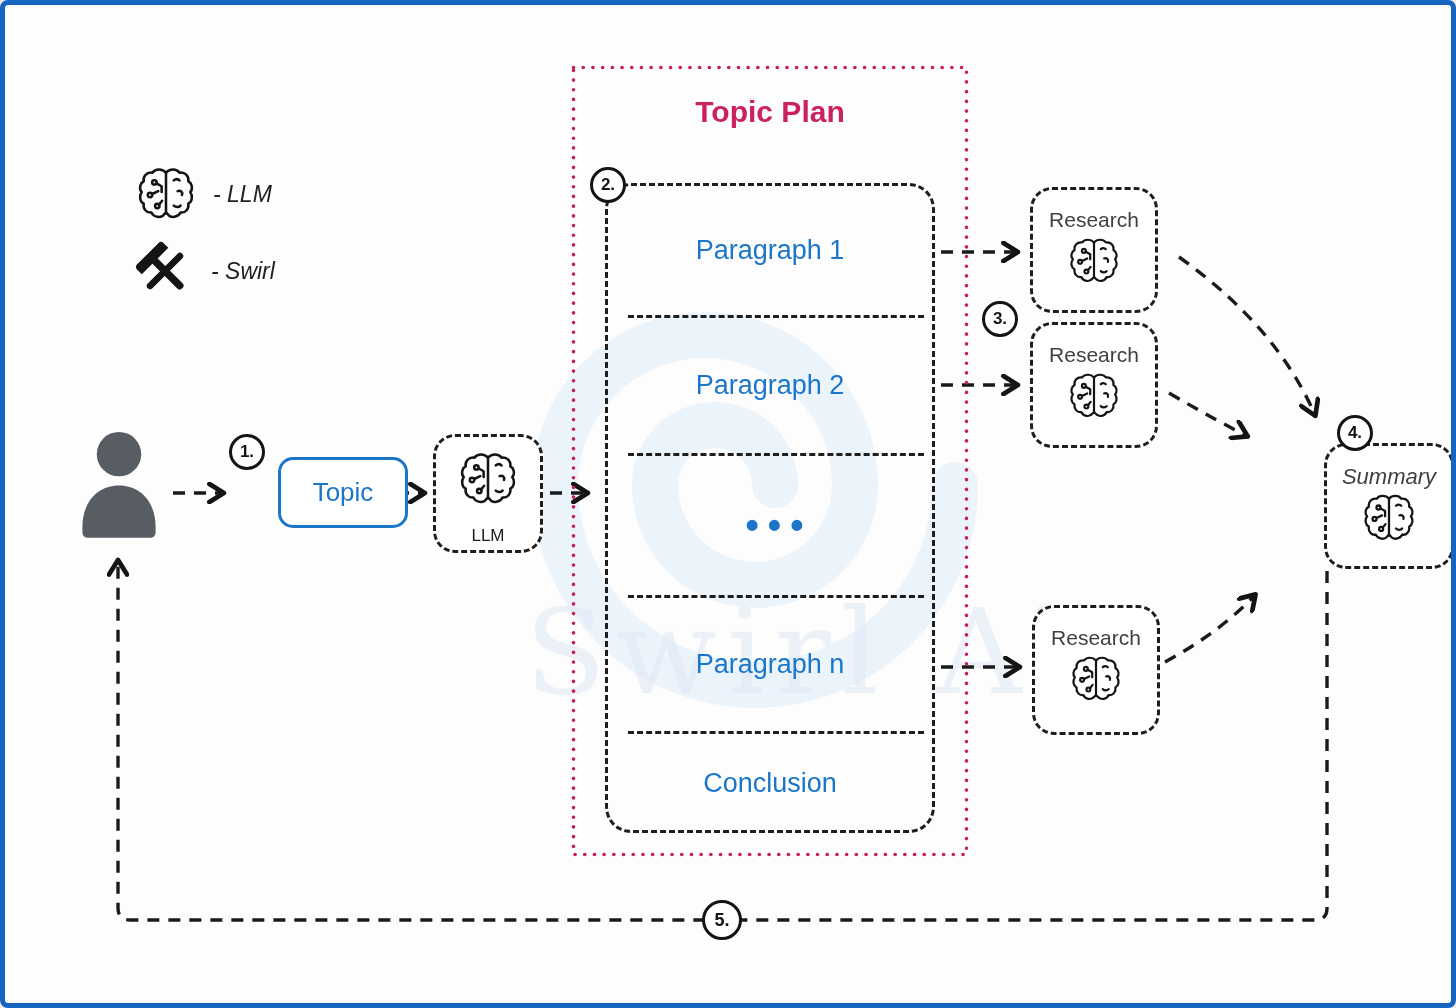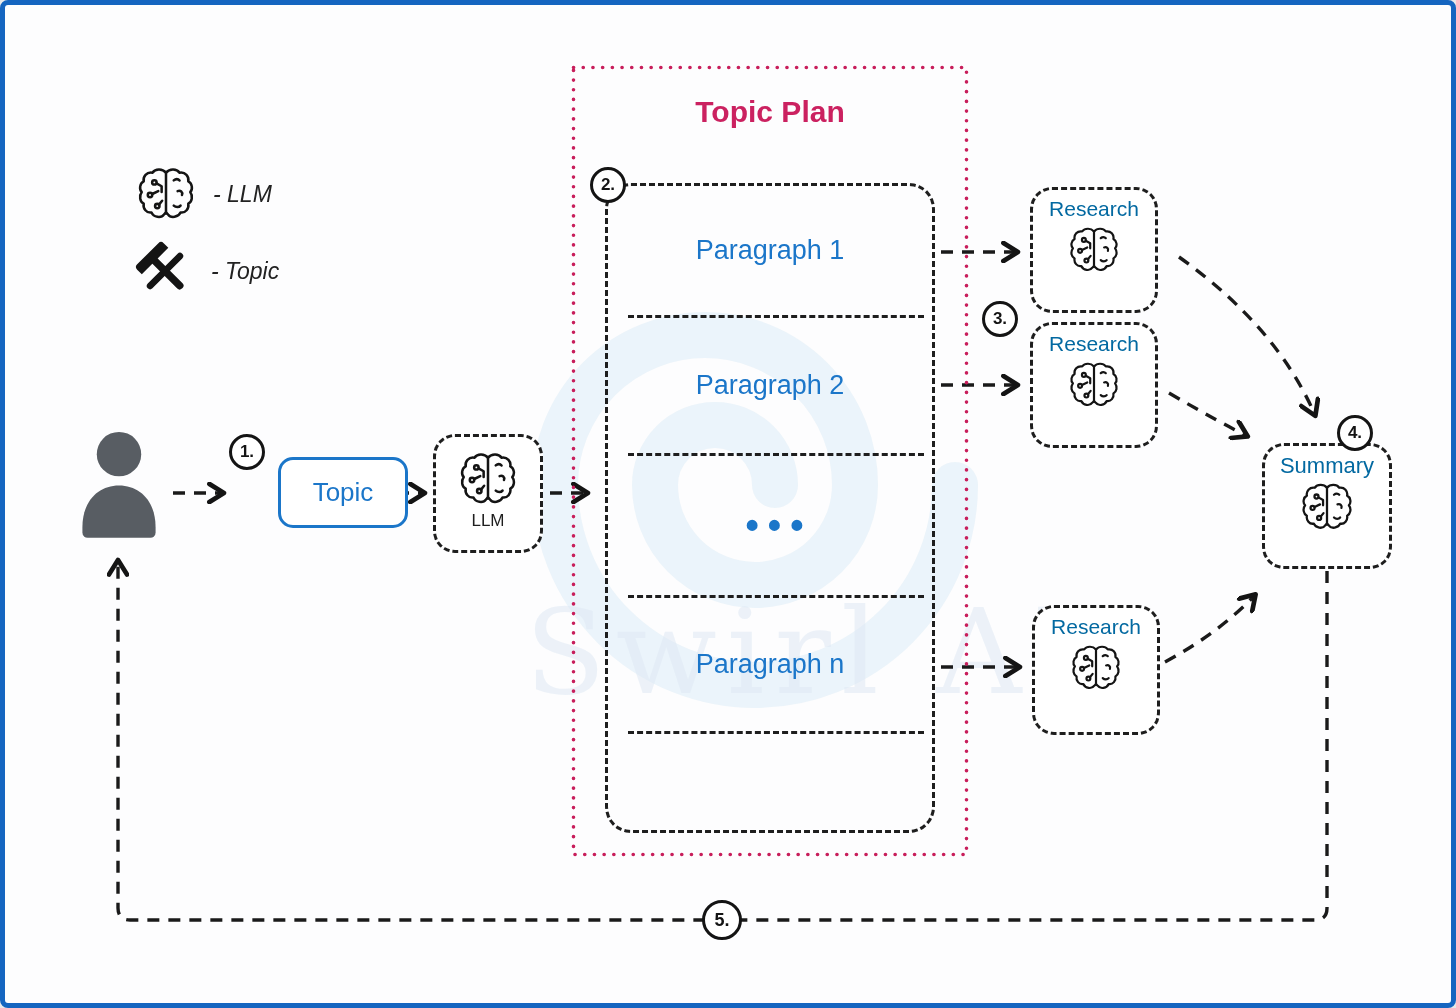--- a/index.html
+++ b/index.html
@@ -23,37 +23,37 @@
     background:#fff; border:3px solid #141414; box-sizing:border-box;
     display:flex; align-items:center; justify-content:center;
     font-size:17px; font-weight:600; color:#141414;
   }
   .badge.big{width:40px;height:40px;font-size:18px;}
   .dashedbox{
     position:absolute; z-index:2; box-sizing:border-box;
     border:3px dashed #1e1e1e; border-radius:22px; background:#fff;
     display:flex; flex-direction:column; align-items:center;
   }
-  .node-label-purple{font-size:21px; color:#0369a1; margin-top:7px;}
+  .node-label-purple{font-size:21px; color:#404040; margin-top:18px;}
   .icon-brain{display:block;}
   
   .legend-item{position:absolute; z-index:2; display:flex; align-items:center; gap:16px;font-style:italic;}
   .legend-text{font-size:23px; color:#222;}
   
   .person{position:absolute; left:72px; top:423px; z-index:2;}
   
   .topic{
     position:absolute; left:234px; top:452px; width:130px; height:71px; z-index:2;
     box-sizing:border-box; border:3px solid #1b76c9; border-radius:15px; background:#fff;
     display:flex; align-items:center; justify-content:center;
     font-size:26px; font-weight:500; color:#1b76c9;margin-left:39px;
   }
   
   .llmnode{left:428px; top:429px; width:110px; height:119px; padding-top:11px;}
-  .llm-label{font-size:17px; color:#1e1e1e; margin-top:1px;}
+  .llm-label{font-size:17px; color:#1e1e1e; margin-top:16px;}
   
   .report-plan{
     position:absolute; left:568px; top:62px; width:394px; height:788px; z-index:2;
   }
   .rp-title{
     position:absolute; left:0; top:28px; width:100%; text-align:center;
     font-size:30px; font-weight:700; color:#cb2160;
   }
   .rp-inner{
     position:absolute; left:32px; top:116px; width:330px; height:650px;
@@ -64,21 +64,21 @@
   .rp-sec{
     position:absolute; left:0; width:100%;
     display:flex; align-items:center; justify-content:center;
     font-size:27px; font-weight:500; color:#1b76c9;
   }
   .rp-sec.dots{font-size:38px; font-weight:700; letter-spacing:9px; padding-left:9px;}
   
   .research1{left:1025px; top:182px; width:128px; height:126px;}
   .research2{left:1025px; top:317px; width:128px; height:126px;}
   .research3{left:1027px; top:600px; width:128px; height:130px;}
-  .summary{left:1257px; top:438px; width:130px; height:126px;}
+  .summary{left:1319px; top:438px; width:130px; height:126px;font-style:italic;}
   .summary .node-label-purple{font-size:22px;}
 </style>
 </head>
 <body>
 
 <div class="canvas">
 
   <svg width="0" height="0" style="position:absolute" aria-hidden="true">
     <defs>
       <symbol id="brainSym" viewBox="0 0 64 64">
@@ -140,21 +140,21 @@
   <div class="legend-item" style="left:130px; top:158px;">
     <svg class="icon-brain" width="62" height="62">
         <use href="#brainSym"></use>
       </svg>
     <span class="legend-text">- LLM</span>
   </div>
   <div class="legend-item" style="left:130px; top:236px;">
     <svg width="60" height="60">
         <use href="#toolsSym"></use>
       </svg>
-    <span class="legend-text">- Topic</span>
+    <span class="legend-text">- Swirl</span>
   </div>
 
   <svg class="person" width="84" height="115" viewBox="0 0 64 88">
     <use href="#personSym"></use>
   </svg>
 
   <div class="badge" style="left:224px; top:429px;">
     <span>1.</span>
   </div>
   <div class="topic">
@@ -172,20 +172,21 @@
     <div class="rp-title">Topic Plan</div>
     <div class="rp-inner">
       <div class="rp-sec" style="top:0; height:129px;">Paragraph 1</div>
       <div class="rp-sep" style="top:129px;"></div>
       <div class="rp-sec" style="top:132px; height:135px;">Paragraph 2</div>
       <div class="rp-sep" style="top:267px;"></div>
       <div class="rp-sec dots" style="top:270px; height:139px;">•••</div>
       <div class="rp-sep" style="top:409px;"></div>
       <div class="rp-sec" style="top:412px; height:133px;">Paragraph n</div>
       <div class="rp-sep" style="top:545px;"></div>
+      <div class="rp-sec" style="top:548px; height:99px;">Conclusion</div>
     </div>
   </div>
   <div class="badge" style="left:585px; top:162px;">
     <span>2.</span>
   </div>
 
   <div class="dashedbox research1">
     <div class="node-label-purple">Research</div>
     <svg width="54" height="54" style="margin-top:2px">
         <use href="#brainSym"></use>

